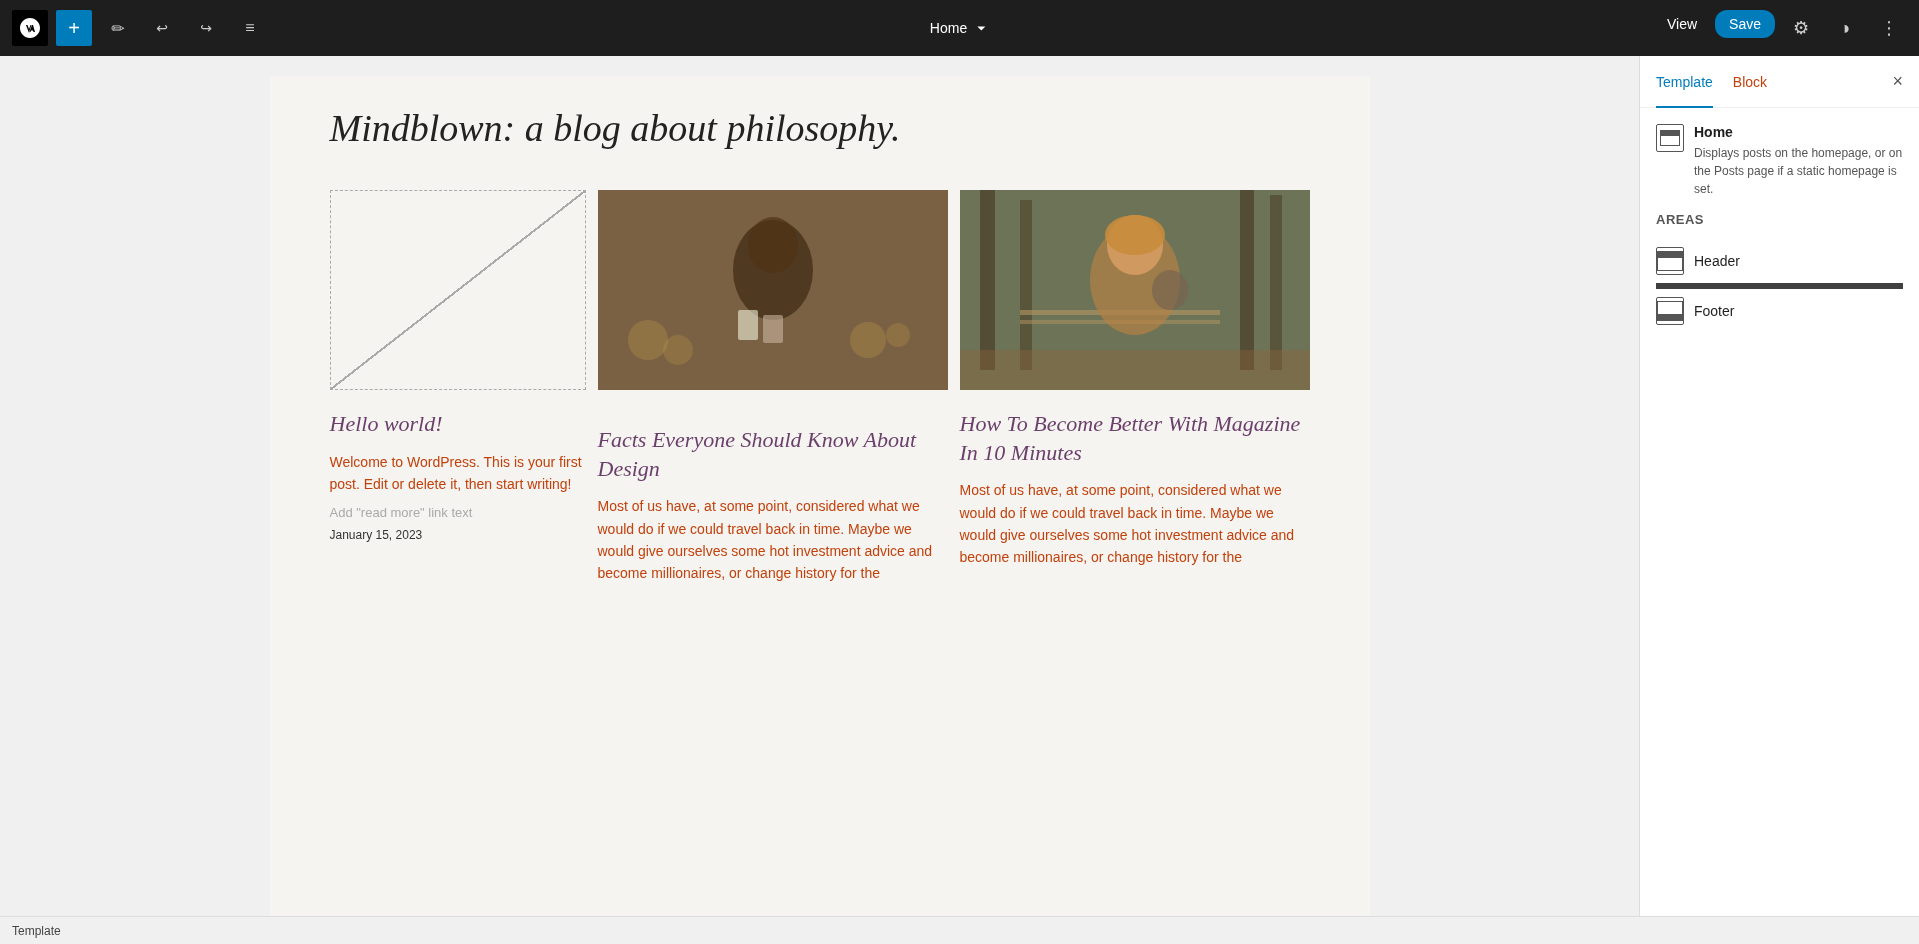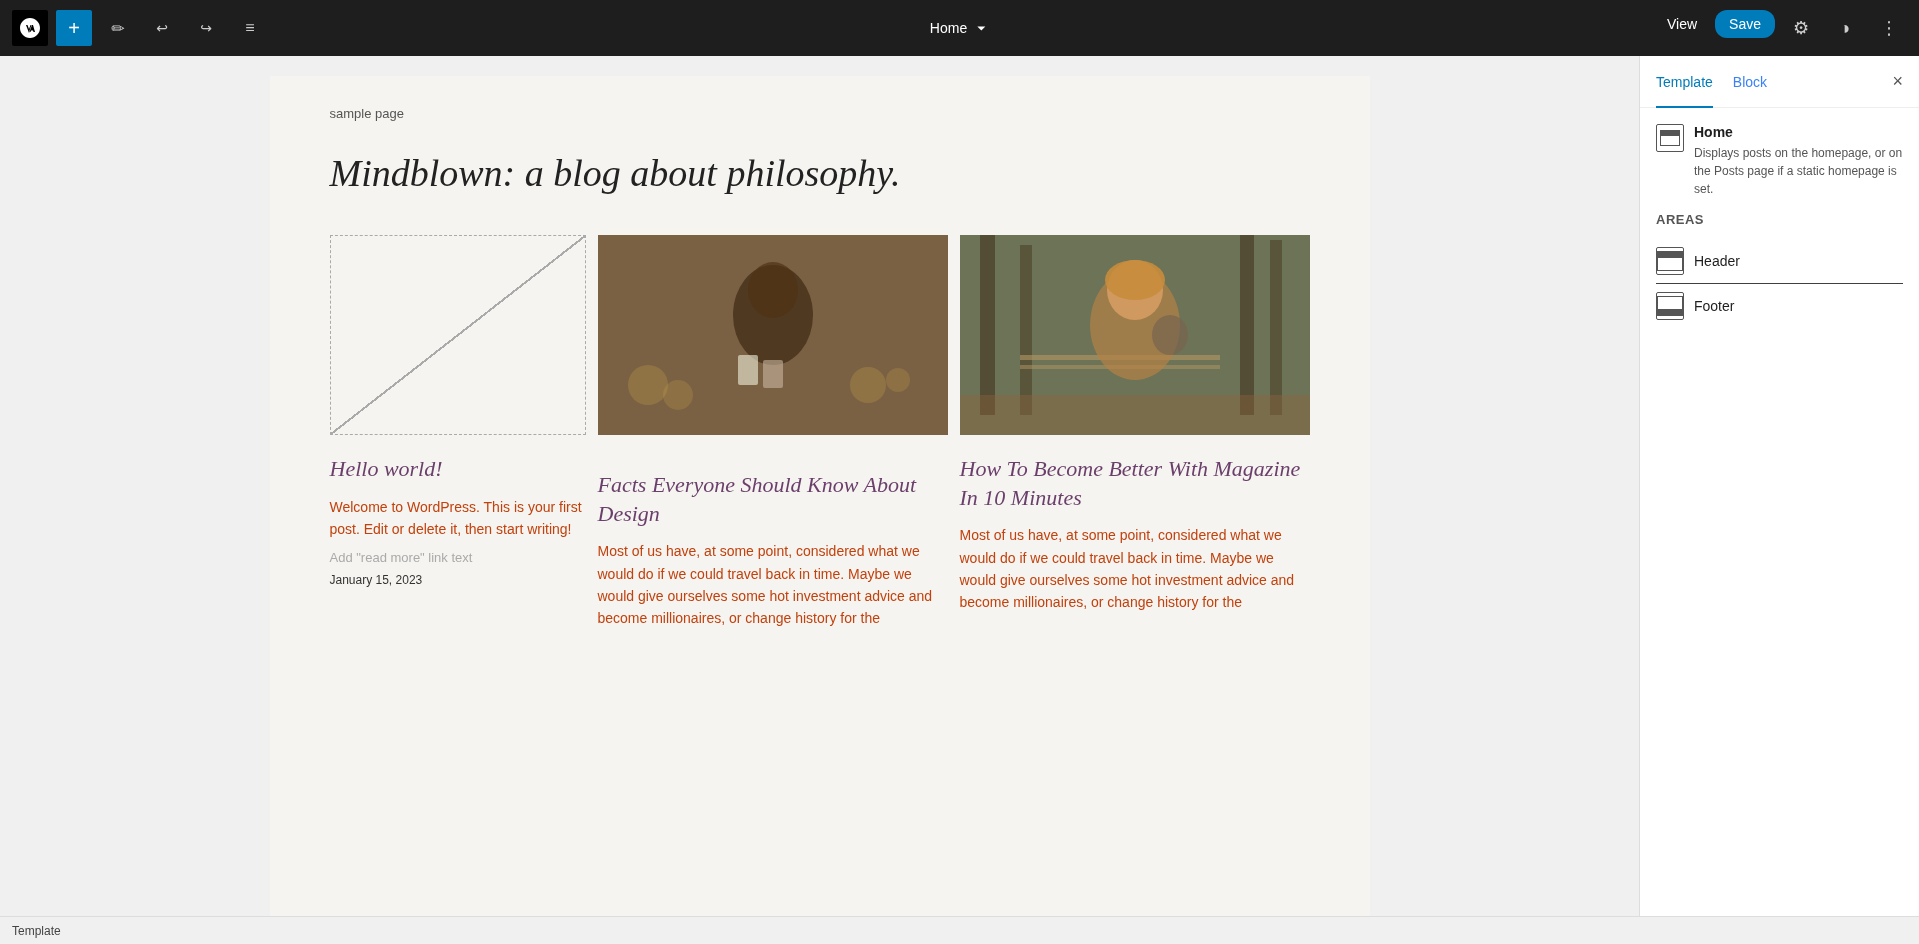--- a/index.html
+++ b/index.html
@@ -122,21 +122,21 @@
     .right-panel {
       width: 280px; background: #fff; border-left: 1px solid #ddd;
       display: flex; flex-direction: column; flex-shrink: 0;
     }
     .panel-header {
       display: flex; align-items: center; border-bottom: 1px solid #eee;
       padding: 0 16px; height: 52px; flex-shrink: 0;
     }
     .panel-tab {
       font-size: 14px; padding: 0 0 0 0; margin-right: 20px;
-      color: #3b82f6; cursor: pointer; line-height: 52px; height: 52px;
+      color: #c2410c; cursor: pointer; line-height: 52px; height: 52px;
       border-bottom: 2px solid transparent;
     }
     .panel-tab.active {
       color: #007cba; border-bottom: 2px solid #007cba;
     }
     .panel-close {
       margin-left: auto; background: none; border: none; cursor: pointer;
       font-size: 18px; color: #555;
     }
     .panel-content {
@@ -152,21 +152,21 @@
     .template-desc {
       font-size: 12px; color: #555; line-height: 1.5;
     }
 
     .areas-label {
       font-size: 13px; font-weight: 700; color: #555; letter-spacing: 0.5px;
       text-transform: uppercase; margin-bottom: 12px; margin-top: 8px;
     }
     .area-item {
       display: flex; align-items: center; gap: 10px; padding: 8px 0;
-      cursor: pointer; border-bottom: 1px solid #404040;
+      cursor: pointer; border-bottom: 6px solid #404040;
     }
     .area-item:last-child { border-bottom: none; }
     .area-icon {
       width: 28px; height: 28px; border: 1.5px solid #555; border-radius: 2px;
       display: flex; align-items: center; justify-content: center; flex-shrink: 0;
     }
     .area-name {
       font-size: 14px; color: #1e1e1e;
     }
 
@@ -220,21 +220,20 @@
     <button class="icon-btn">◑</button>
     <button class="icon-btn">⋮</button>
   </div>
 </div>
 
 <div class="main-area">
 
   <div class="canvas-wrap">
     <div class="canvas">
 
-      <div class="breadcrumb">sample page</div>
 
       <h1 class="blog-title">Mindblown: a blog about philosophy.</h1>
 
       <div class="posts-grid">
 
         <div class="post-card">
           <div class="post-image-placeholder"></div>
           <div style="margin-top:20px;">
             <div class="post-title">Hello world!</div>
             <p class="post-body">Welcome to WordPress. This is your first post. Edit or delete it, then start writing!</p>

